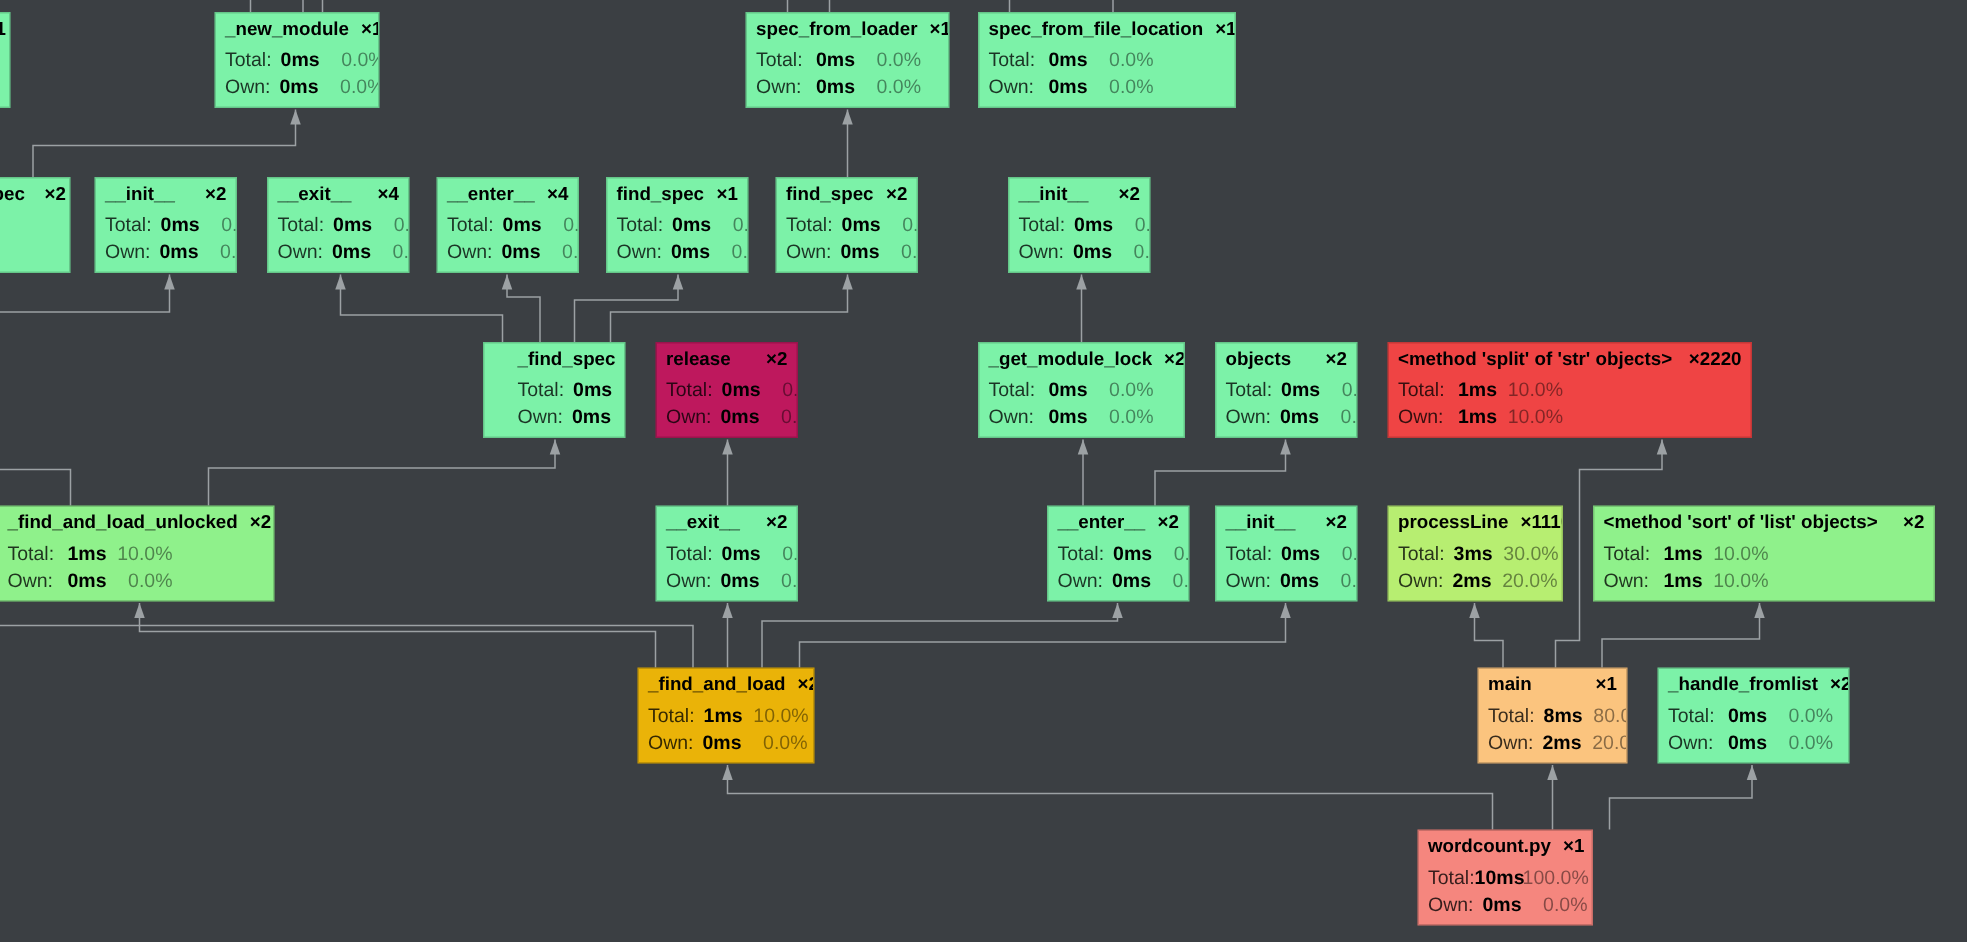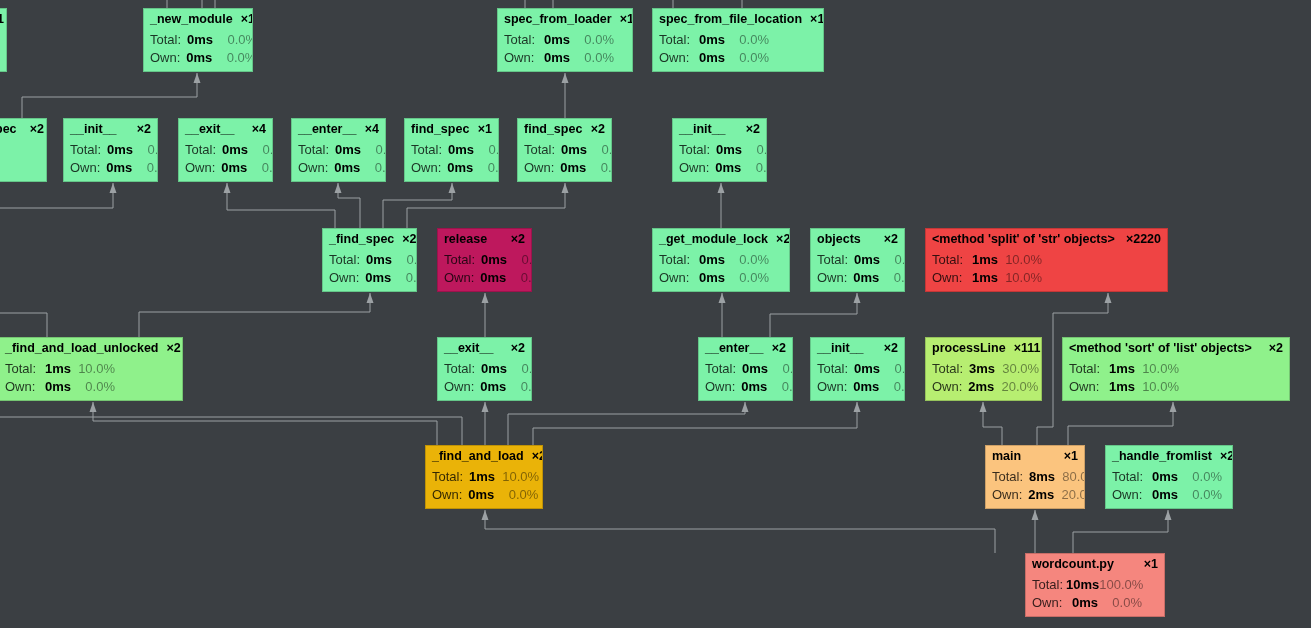--- a/index.html
+++ b/index.html
@@ -253,21 +253,21 @@
         <span class="val">0ms</span>
         <span class="pct">0.0%</span>
       </div>
       <div class="srow">
         <span class="lbl">Own:</span>
         <span class="val">0ms</span>
         <span class="pct">0.0%</span>
       </div>
     </div>
   </div>
-    <div class="node" style="left: 322px; top: 228px; width: 95px; height: 64px; background: rgb(124, 242, 168);">
+    <div class="node" style="left: 322px; top: 228px; width: 95px; height: 64px; background: rgb(124, 242, 168); padding-left: 16px;">
     <div class="title">
       <span>_find_spec</span>
       <span class="count">×2</span>
     </div>
     <div class="stats">
       <div class="srow">
         <span class="lbl">Total:</span>
         <span class="val">0ms</span>
         <span class="pct">0.0%</span>
       </div>
@@ -505,21 +505,21 @@
         <span class="val">0ms</span>
         <span class="pct">0.0%</span>
       </div>
       <div class="srow">
         <span class="lbl">Own:</span>
         <span class="val">0ms</span>
         <span class="pct">0.0%</span>
       </div>
     </div>
   </div>
-    <div class="node" style="left: 1025px; top: 553px; width: 140px; height: 64px; background: rgb(245, 134, 126);">
+    <div class="node" style="left: 945px; top: 553px; width: 117px; height: 64px; background: rgb(245, 134, 126);">
     <div class="title">
       <span>wordcount.py</span>
       <span class="count">×1</span>
     </div>
     <div class="stats">
       <div class="srow">
         <span class="lbl">Total:</span>
         <span class="val">10ms</span>
         <span class="pct">100.0%</span>
       </div>

